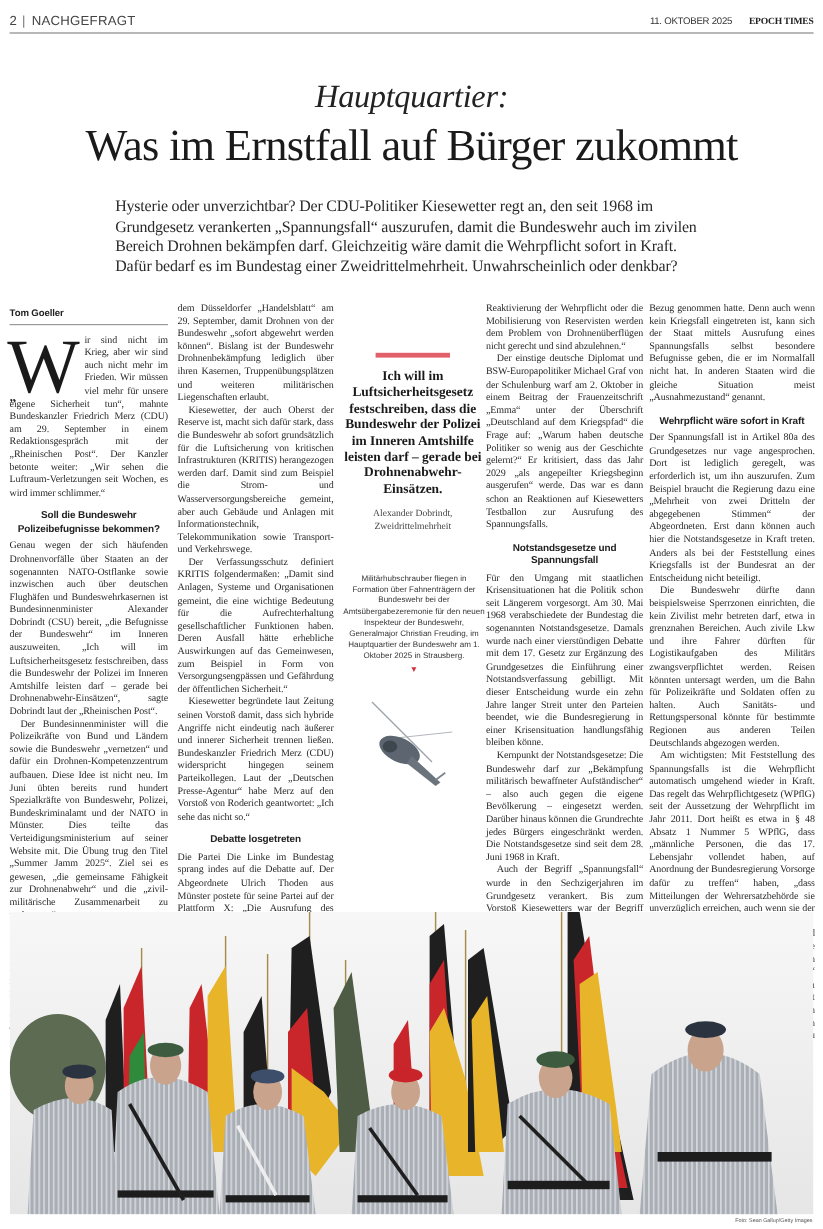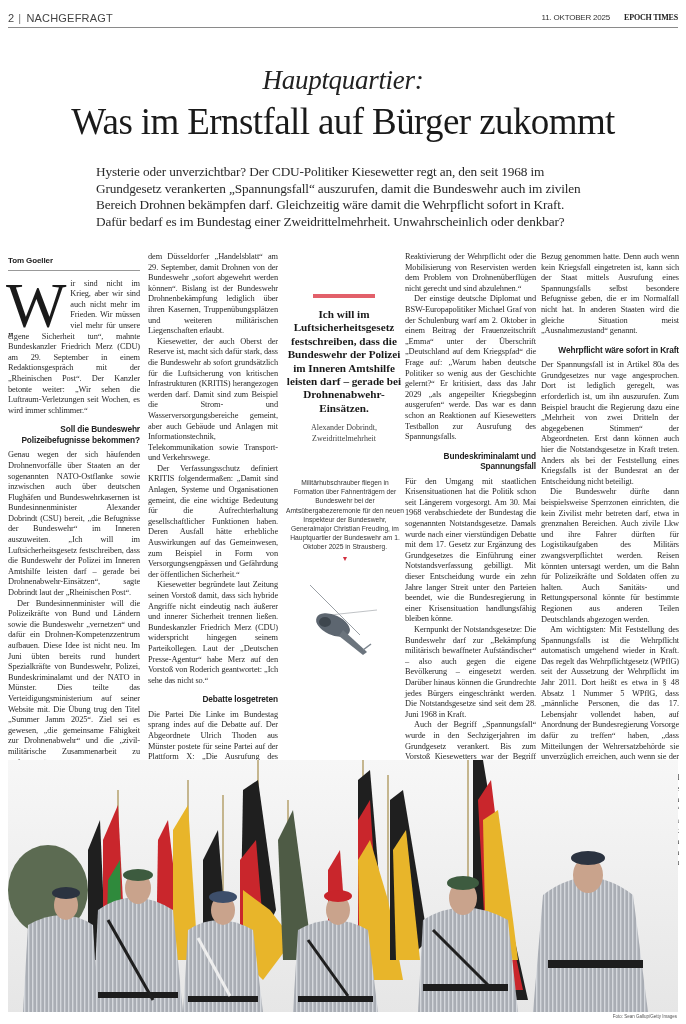--- a/index.html
+++ b/index.html
@@ -15,21 +15,21 @@
   .topbar .brand { font-family: "Liberation Serif", serif; font-size: 8px; color: #222; letter-spacing: -0.2px; font-weight: bold; }
 
   .kicker { position: absolute; left: 0; right: 0; top: 65px; text-align: center; font-style: italic; font-size: 27px; color: #222; letter-spacing: -0.3px; }
   .headline { position: absolute; left: 0; right: 0; top: 102px; text-align: center; font-size: 37px; color: #1a1a1a; letter-spacing: -0.6px; line-height: 1.1; }
 
   .lead { position: absolute; left: 96px; right: 96px; top: 164px; text-align: left; font-size: 13.3px; line-height: 16.5px; color: #2a2a2a; letter-spacing: -0.15px; }
 
   .col { position: absolute; top: 256px; font-size: 8.35px; line-height: 10.6px; color: #2a2a2a; text-align: justify; hyphens: manual; letter-spacing: -0.1px; }
   .col p { text-indent: 0; }
   .col p + p { text-indent: 9px; }
-  .col h3 { font-family: "Liberation Sans", sans-serif; font-size: 8.3px; font-weight: bold; line-height: 10.5px; margin: 8px 0 5px 0; color: #222; text-align: right; }
+  .col h3 { font-family: "Liberation Sans", sans-serif; font-size: 8.3px; font-weight: bold; line-height: 10.5px; margin: 8px 0 5px 0; color: #222; text-align: center; }
   .col h3 + p { text-indent: 0; }
   .c1 { left: 8px; width: 132px; }
   .c2 { left: 148px; width: 130px; top: 252px; }
   .c4 { left: 405px; width: 131px; top: 252px; }
   .c5 { left: 541px; width: 138px; top: 252px; }
 
   .author { font-family: "Liberation Sans", sans-serif; font-size: 8px; font-weight: bold; color: #222; border-bottom: 1px solid #999; padding-bottom: 3px; margin-bottom: 8px; }
   .dropcap-wrap { position: relative; }
   .dropcap { float: left; font-size: 64px; line-height: 50px; height: 50px; margin: 2px 4px 0 -2px; color: #1a1a1a; font-family: "Liberation Serif", serif; }
   .dropquote { position: absolute; left: 0; top: 47px; font-size: 11px; font-weight: bold; color: #222; }
@@ -106,21 +106,21 @@
   <line x1="25" y1="35" x2="72" y2="30" stroke="#b0b4b8" stroke-width="0.8"></line>
   <ellipse cx="28" cy="45" rx="18" ry="10" fill="#5d6670" transform="rotate(25 28 45)"></ellipse>
   <path d="M38 50 L62 72 L58 75 L34 56 Z" fill="#6b747d"></path>
   <line x1="58" y1="70" x2="66" y2="64" stroke="#7b848d" stroke-width="1.5"></line>
   <ellipse cx="20" cy="42" rx="6" ry="5" fill="#3e464e"></ellipse>
 </svg>
 
 <div class="col c4">
   <p>Reaktivierung der Wehrpflicht oder die Mobilisierung von Reservisten werden dem Problem von Drohnenüberflügen nicht gerecht und sind abzulehnen.“</p>
   <p>Der einstige deutsche Diplomat und BSW-Europapolitiker Michael Graf von der Schulenburg warf am 2. Oktober in einem Beitrag der Frauenzeitschrift „Emma“ unter der Überschrift „Deutschland auf dem Kriegspfad“ die Frage auf: „Warum haben deutsche Politiker so wenig aus der Geschichte gelernt?“ Er kritisiert, dass das Jahr 2029 „als angepeilter Kriegsbeginn ausgerufen“ werde. Das war es dann schon an Reaktionen auf Kiesewetters Testballon zur Ausrufung des Spannungsfalls.</p>
-  <h3>Bundeskriminalamt und Spannungsfall</h3>
+  <h3>Notstandsgesetze und Spannungsfall</h3>
   <p>Für den Umgang mit staatlichen Krisensituationen hat die Politik schon seit Längerem vorgesorgt. Am 30. Mai 1968 verabschiedete der Bundestag die sogenannten Notstandsgesetze. Damals wurde nach einer vierstündigen Debatte mit dem 17. Gesetz zur Ergänzung des Grundgesetzes die Einführung einer Notstandsverfassung gebilligt. Mit dieser Entscheidung wurde ein zehn Jahre langer Streit unter den Parteien beendet, wie die Bundesregierung in einer Krisensituation handlungsfähig bleiben könne.</p>
   <p>Kernpunkt der Notstandsgesetze: Die Bundeswehr darf zur „Bekämpfung militärisch bewaffneter Aufständischer“ – also auch gegen die eigene Bevölkerung – eingesetzt werden. Darüber hinaus können die Grundrechte jedes Bürgers eingeschränkt werden. Die Notstandsgesetze sind seit dem 28. Juni 1968 in Kraft.</p>
   <p>Auch der Begriff „Spannungsfall“ wurde in den Sechzigerjahren im Grundgesetz verankert. Bis zum Vorstoß Kiesewetters war der Begriff jedoch weitgehend vergessen. Gemeint ist jene Grauzone zwischen Frieden und Krieg, auf die Merz vor wenigen Tagen</p>
 </div>
 
 <div class="col c5">
   <p>Bezug genommen hatte. Denn auch wenn kein Kriegsfall eingetreten ist, kann sich der Staat mittels Ausrufung eines Spannungsfalls selbst besondere Befugnisse geben, die er im Normalfall nicht hat. In anderen Staaten wird die gleiche Situation meist „Ausnahmezustand“ genannt.</p>
   <h3>Wehrpflicht wäre sofort in Kraft</h3>
   <p>Der Spannungsfall ist in Artikel 80a des Grundgesetzes nur vage angesprochen. Dort ist lediglich geregelt, was erforderlich ist, um ihn auszurufen. Zum Beispiel braucht die Regierung dazu eine „Mehrheit von zwei Dritteln der abgegebenen Stimmen“ der Abgeordneten. Erst dann können auch hier die Notstandsgesetze in Kraft treten. Anders als bei der Feststellung eines Kriegsfalls ist der Bundesrat an der Entscheidung nicht beteiligt.</p>
   <p>Die Bundeswehr dürfte dann beispielsweise Sperrzonen einrichten, die kein Zivilist mehr betreten darf, etwa in grenznahen Bereichen. Auch zivile Lkw und ihre Fahrer dürften für Logistikaufgaben des Militärs zwangsverpflichtet werden. Reisen könnten untersagt werden, um die Bahn für Polizeikräfte und Soldaten offen zu halten. Auch Sanitäts- und Rettungspersonal könnte für bestimmte Regionen aus anderen Teilen Deutschlands abgezogen werden.</p>

